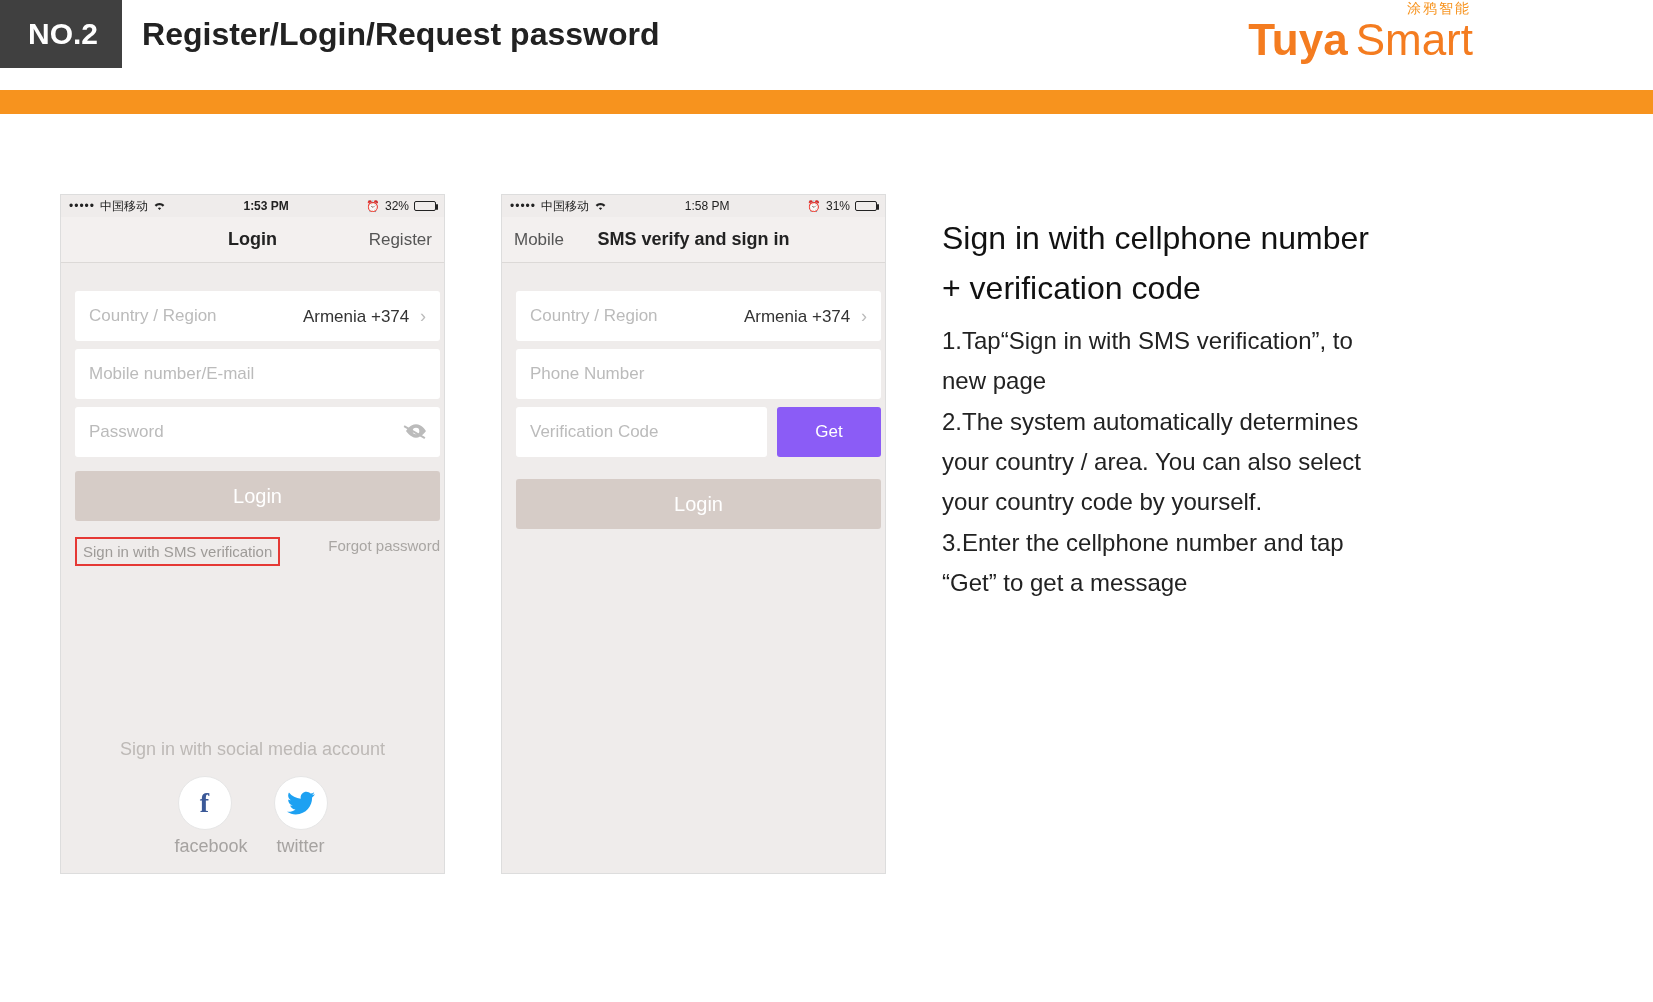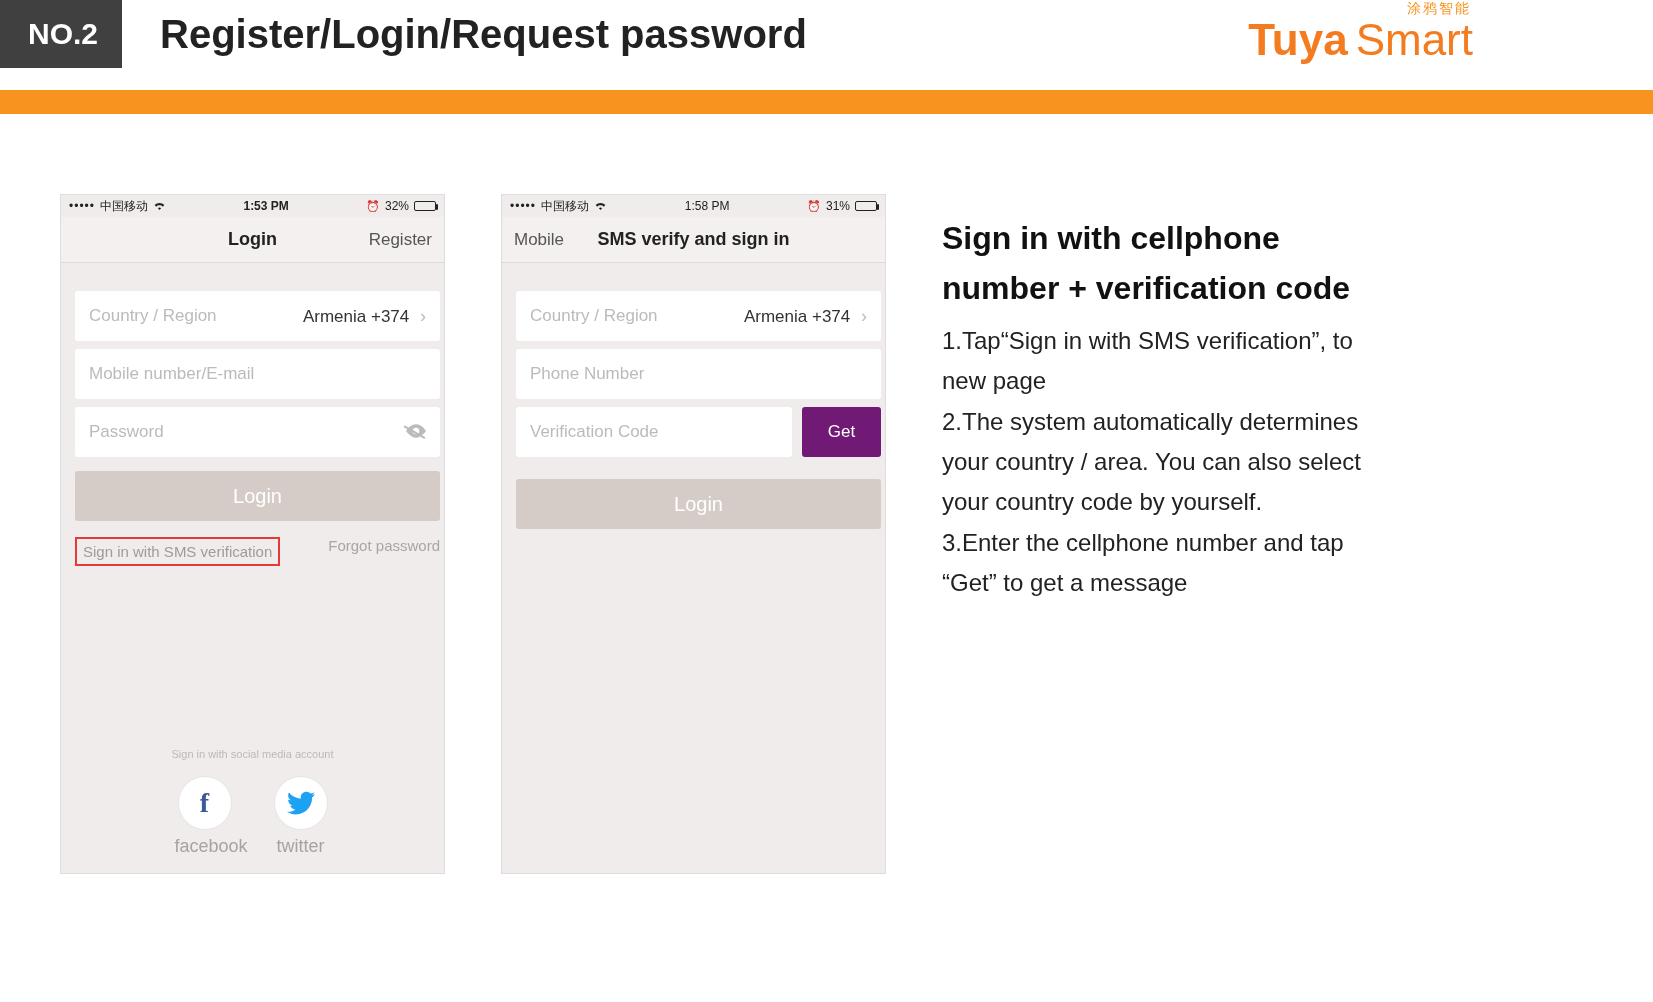--- a/index.html
+++ b/index.html
@@ -23,24 +23,24 @@
   .no-badge {
     background: #404040;
     color: #fff;
     font-weight: 700;
     font-size: 30px;
     padding: 16px 24px 16px 28px;
     height: 68px;
     line-height: 36px;
   }
   .page-title {
-    font-size: 40px;
+    font-size: 32px;
     font-weight: 700;
     color: #222;
-    margin-left: 38px;
+    margin-left: 20px;
   }
   .brand-wrap {
     position: absolute;
     right: 180px;
     top: 0;
   }
   .brand-cn {
     font-size: 14px;
     text-align: right;
     color: #f7931e;
@@ -144,21 +144,21 @@
     padding: 4px 6px;
     color:#9e9b98;
   }
   .social-bottom {
     position:absolute;
     bottom: 16px;
     left:0; right:0;
     text-align:center;
   }
   .social-caption {
-    font-size: 11px;
+    font-size: 18px;
     color:#bdb9b6;
     margin-bottom: 16px;
   }
   .social-icons { display:flex; gap:36px; justify-content:center; }
   .soc {
     width:60px; text-align:center;
   }
   .soc-circle {
     width:54px; height:54px; border-radius:50%;
     background:#fff; border:1px solid #e6e6e6;
@@ -167,32 +167,32 @@
     font-size:28px; font-weight:700;
   }
   .fb { color:#3b5998; font-family: Georgia, serif; }
   .tw { color:#1da1f2; }
   .tw svg { width:28px; height:28px; fill:#1da1f2; }
   .soc-label { font-size:18px; color:#a6a3a1; }
   
   .code-row { display:flex; gap:10px; }
   .code-row .field.code { flex:1; }
   .get-btn {
-    width:79px; height:50px; border-radius:3px;
-    background:#701a75; color:#fff; font-size:17px;
+    width:104px; height:50px; border-radius:3px;
+    background:#8b5cf6; color:#fff; font-size:17px;
     display:flex; align-items:center; justify-content:center;
   }
   
   .instructions {
     padding-top: 20px;
     width: 430px;
   }
   .inst-head {
     font-size: 32px;
-    font-weight: 700;
+    font-weight: 400;
     line-height: 1.55;
     color: #111;
   }
   .steps {
     margin-top: 8px;
     font-size: 24px;
     line-height: 1.65;
     color:#222;
   }
   .steps div { margin-bottom: 2px; }

